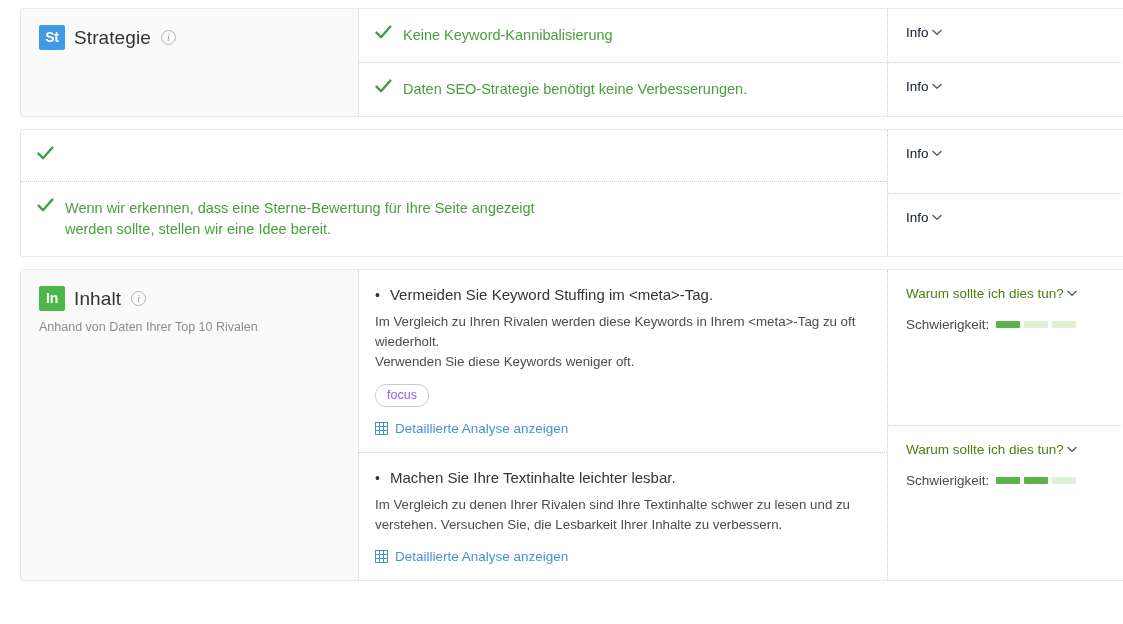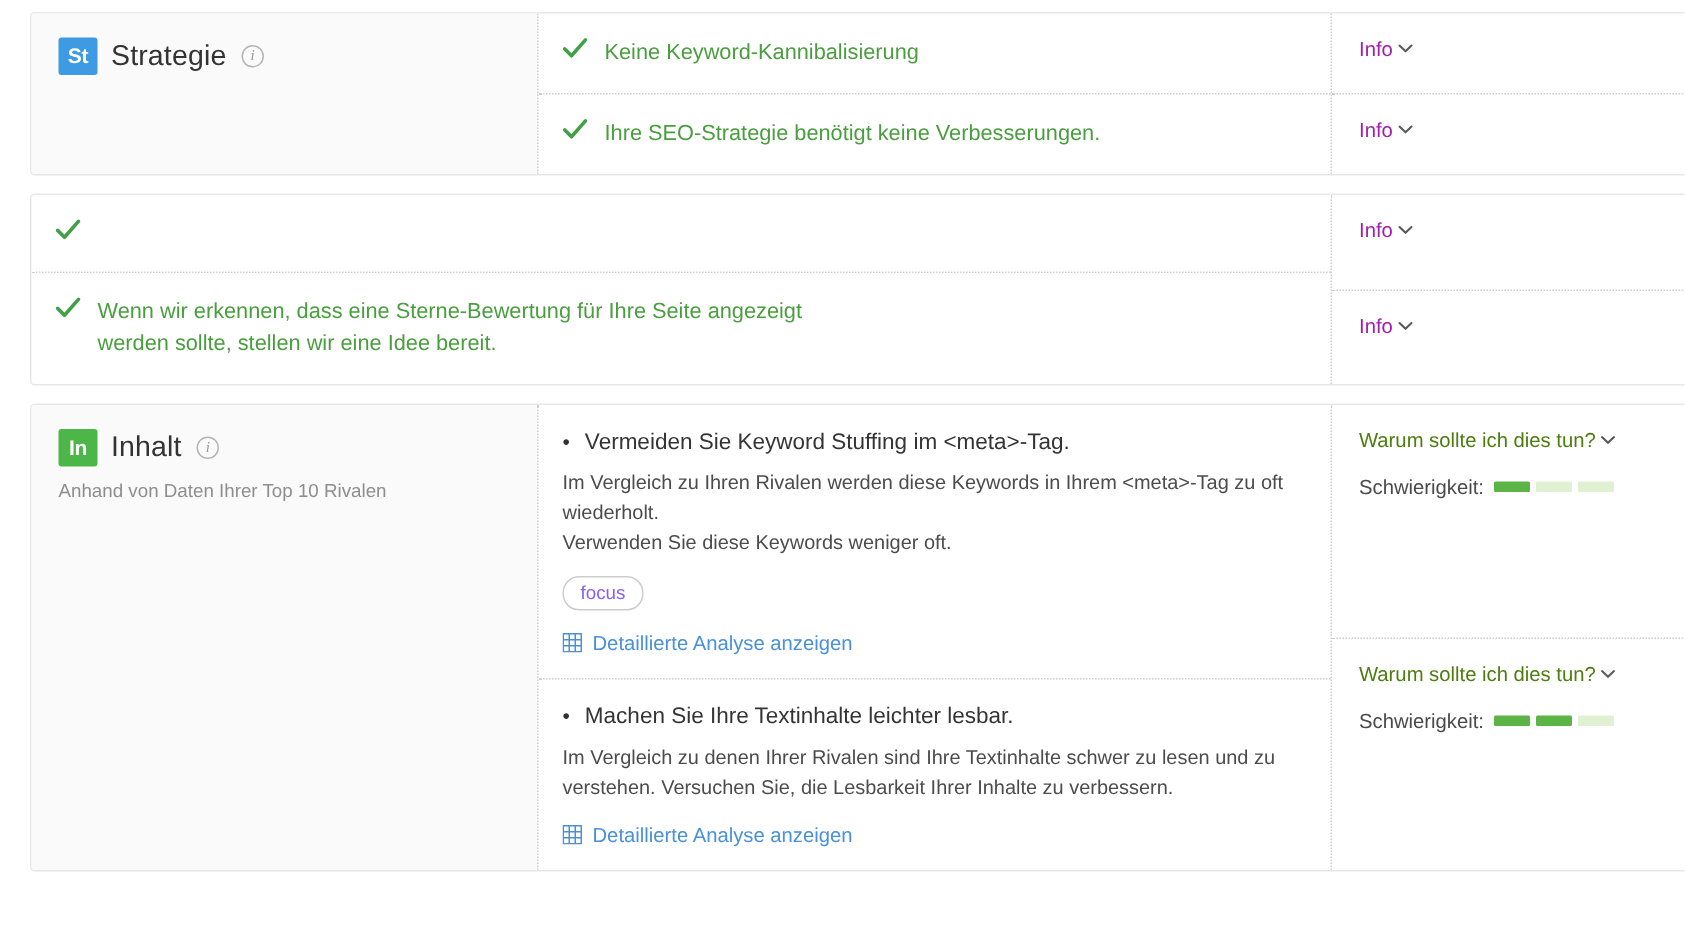--- a/index.html
+++ b/index.html
@@ -125,21 +125,21 @@
 
   
   .side-cell {
     padding: 16px 18px;
     border-bottom: 1px dotted #cfcfcf;
     flex: 1 1 auto;
   }
   .side-cell:last-child { border-bottom: none; }
   .link-caret {
     font-size: 13.5px;
-    color: #a21caf;
+    color: #0f172a;
     cursor: pointer;
     white-space: nowrap;
   }
   .caret {
     display: inline-block;
     font-size: 10px;
     color: #6a6a6a;
     margin-left: 3px;
     transform: translateY(-1px);
   }
@@ -225,21 +225,21 @@
         <div class="row row-ok">
           <span class="check"><svg width="17" height="15" viewBox="0 0 17 15" xmlns="http://www.w3.org/2000/svg">
               <path d="M1.5 7.6 L6.0 12.2 L15.3 1.6" fill="none" stroke="#43a047" stroke-width="2.4" stroke-linecap="round" stroke-linejoin="round"></path>
             </svg></span>
           <div class="ok-text">Keine Keyword-Kannibalisierung</div>
         </div>
         <div class="row row-ok">
           <span class="check"><svg width="17" height="15" viewBox="0 0 17 15" xmlns="http://www.w3.org/2000/svg">
               <path d="M1.5 7.6 L6.0 12.2 L15.3 1.6" fill="none" stroke="#43a047" stroke-width="2.4" stroke-linecap="round" stroke-linejoin="round"></path>
             </svg></span>
-          <div class="ok-text">Ihre SEO-Strategie benötigt keine Verbesserungen.</div>
+          <div class="ok-text">Daten SEO-Strategie benötigt keine Verbesserungen.</div>
         </div>
       </div>
       <div class="col-side">
         <div class="side-cell">
           <div class="link-caret"><span>Info</span><span class="caret"><svg width="10" height="7" viewBox="0 0 10 7" xmlns="http://www.w3.org/2000/svg">
                 <path d="M1 1.4 L5 5.2 L9 1.4" fill="none" stroke="#5a5a5a" stroke-width="1.4" stroke-linecap="round" stroke-linejoin="round"></path>
               </svg></span></div>
         </div>
         <div class="side-cell">
           <div class="link-caret"><span>Info</span><span class="caret"><svg width="10" height="7" viewBox="0 0 10 7" xmlns="http://www.w3.org/2000/svg">

